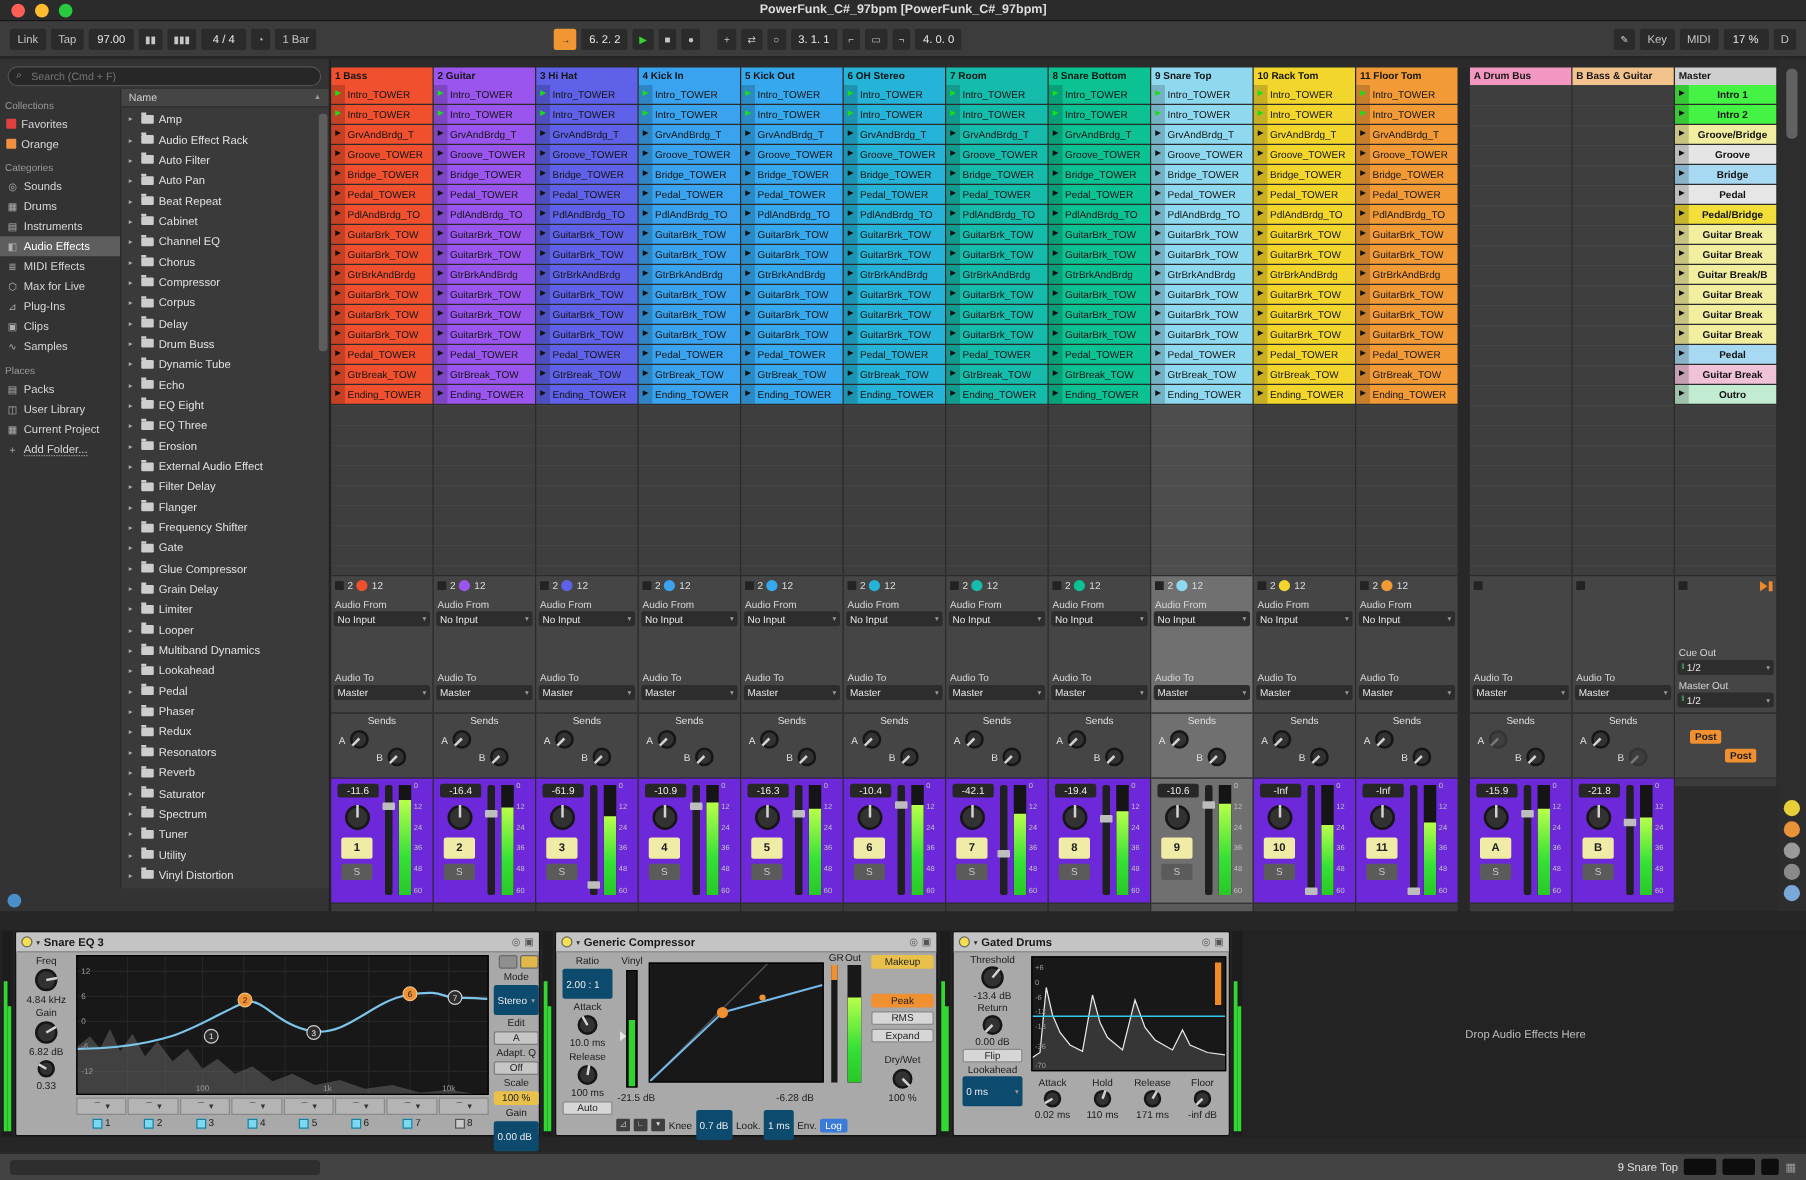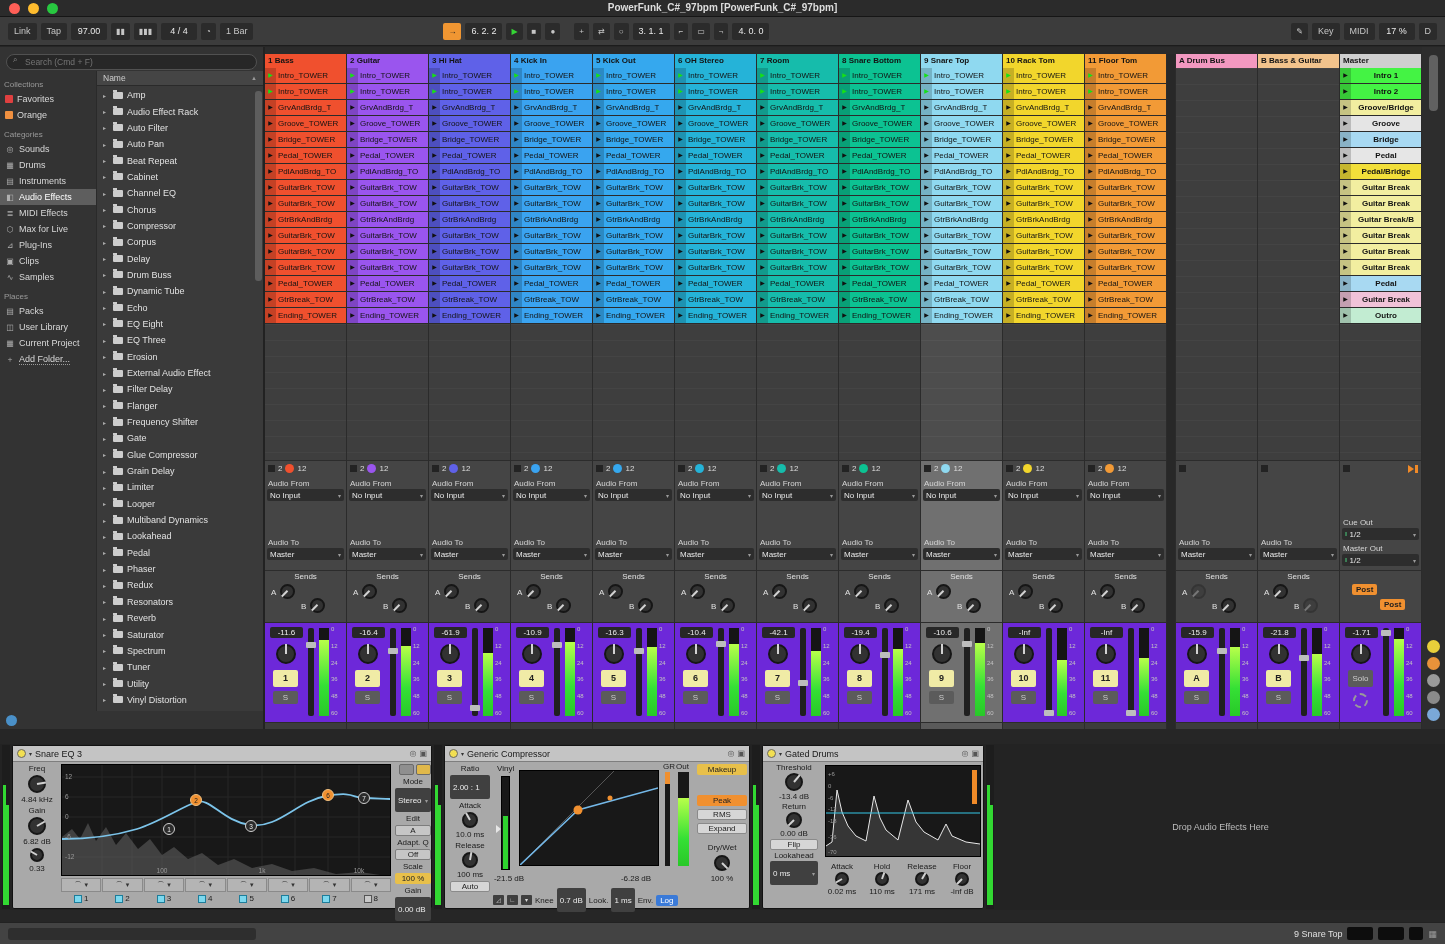--- a/index.html
+++ b/index.html
@@ -108,25 +108,25 @@
 
   
   .devicebar{position:absolute;top:744px;left:0;width:1445px;height:166px;background:#232323;display:flex;align-items:flex-start;padding-top:1px}
   .chain-meter{width:8px;height:164px;background:#1d1d1d;margin:0 2px;position:relative;flex:none}
   .cmb{position:absolute;bottom:4px;width:3px;background:#32d832}
   .cmb.b1{left:1px;height:120px}.cmb.b2{left:4px;height:100px}
   .device{height:164px;background:#a9a9a9;border-radius:2px;flex:none;border:1px solid #121212}
   .dev-title{height:16px;background:#c4c4c4;border-bottom:1px solid #7e7e7e;display:flex;align-items:center;gap:3px;padding:0 4px}
   .led{width:9px;height:9px;border-radius:50%;background:#f2df52;border:1px solid #666;flex:none}
   .tri{font-size:6px;color:#333}
-  .dtitle{flex:1;font-size:9px;font-weight:normal;color:#181818;white-space:nowrap;overflow:hidden}
+  .dtitle{flex:1;font-size:9px;font-weight:bold;color:#181818;white-space:nowrap;overflow:hidden}
   .dico{font-size:8px;color:#555}
   .dev-body{position:relative;height:146px;font-size:8px;color:#1b1b1b}
   .plab,.pval{font-size:8px;color:#1b1b1b;text-align:center;height:9px;line-height:9px;white-space:nowrap}
-  .dd2,.dd3{height:11px;background:#404040;border-radius:2px;color:#ececec;font-size:8px;display:flex;align-items:center;justify-content:space-between;padding:12px 3px;white-space:nowrap}
+  .dd2,.dd3{height:11px;background:#0c4a6e;border-radius:2px;color:#ececec;font-size:8px;display:flex;align-items:center;justify-content:space-between;padding:12px 3px;white-space:nowrap}
   .btn2{height:11px;background:#c6c6c6;border:1px solid #7d7d7d;border-radius:2px;font-size:8px;text-align:center;line-height:9px;color:#222;white-space:nowrap}
   .amberbox{height:11px;background:#e8c04a;border-radius:2px;font-size:8px;text-align:center;line-height:11px;color:#222;white-space:nowrap}
   .orangeb{height:11px;background:#f09030;border-radius:2px;font-size:8px;text-align:center;line-height:11px;color:#222;white-space:nowrap}
   .lightb{height:11px;background:#d6d6d6;border:1px solid #8a8a8a;border-radius:2px;font-size:8px;text-align:center;line-height:9px;color:#222;white-space:nowrap}
   .blueb{height:11px;background:#3a7ad8;border-radius:2px;font-size:8px;text-align:center;line-height:11px;color:#fff;padding:0 4px;white-space:nowrap}
   
   .eq-left{position:absolute;left:2px;top:2px;width:44px;display:flex;flex-direction:column;align-items:center;gap:2px}
   .eq-graph{position:absolute;left:48px;top:2px;width:330px;height:112px;background:#181818;border:1px solid #000}
   .eq-bands{position:absolute;left:48px;top:116px;width:330px;height:14px;display:flex;gap:1px}
   .bandcell{flex:1;background:#b4b4b4;border:1px solid #8a8a8a;display:flex;align-items:center;justify-content:center;gap:3px;font-size:7px;color:#333}
@@ -2029,42 +2029,20 @@
           <div class="io-dd" style="top: 78px;">
             <span class="cue-ico">‖</span>
             <span class="ddtxt">1/2</span>
             <span class="dca">▾</span>
           </div>
         </div>
         <div class="t-sends">
           <div class="post" style="left: 12px; top: 13px;">Post</div>
           <div class="post" style="left: 40px; top: 28px;">Post</div>
         </div>
-        <div class="t-mix">
-          <div class="db">-1.71</div>
-          <div class="knob k20 pan">
-            <i></i>
-          </div>
-          <div class="numbtn" style="background: rgb(91, 91, 91); color: rgb(205, 205, 205); font-weight: normal; font-size: 8px;">Solo</div>
-          <div class="prevknob"></div>
-          <div class="fader">
-            <div class="fhandle" style="top: 2px;"></div>
-          </div>
-          <div class="meter">
-            <div class="mfill" style="height: 88%;"></div>
-          </div>
-          <div class="mscale">
-            <span>0</span>
-            <span>12</span>
-            <span>24</span>
-            <span>36</span>
-            <span>48</span>
-            <span>60</span>
-          </div>
-        </div>
         <div class="t-foot"></div>
       </div>
     </div>
 
   <div class="right-strip">
     <div class="rs-thumb"></div>
     <div class="rs-toggles">
       <span class="rtg" style="background:#e8cf3a"></span>
       <span class="rtg" style="background:#e8923a"></span>
       <span class="rtg" style="background:#9a9a9a"></span>

